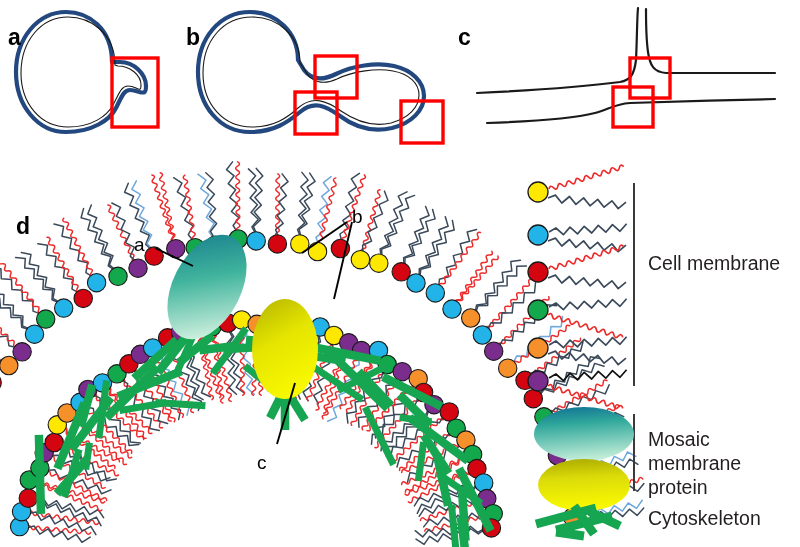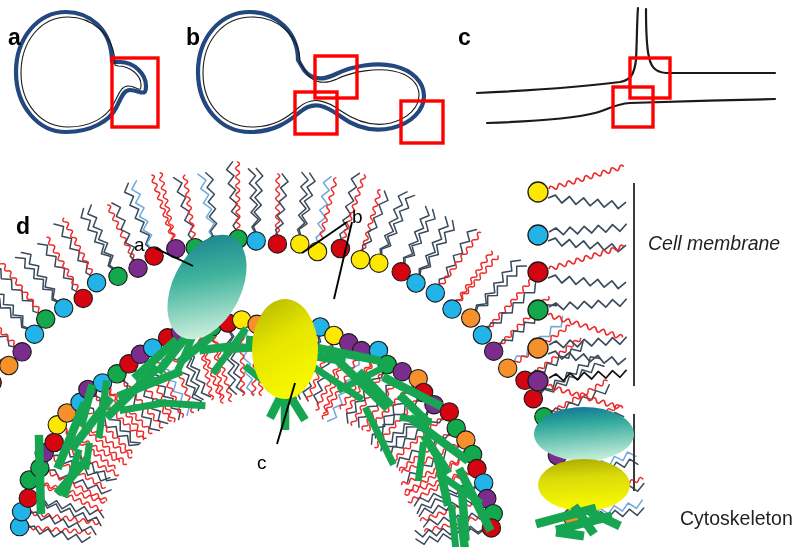--- a/index.html
+++ b/index.html
@@ -444,18 +444,22 @@
 
 <div class="panel-label" style="left:8px;top:26px;">a</div>
 <div class="panel-label" style="left:186px;top:26px;">b</div>
 <div class="panel-label" style="left:458px;top:26px;">c</div>
 <div class="panel-label" style="left:16px;top:215px;">d</div>
 
 <div class="lbl" style="left:134px;top:235px;">a</div>
 <div class="lbl" style="left:352px;top:207px;">b</div>
 <div class="lbl" style="left:257px;top:453px;">c</div>
 
-<div class="legend-text" style="left:648px;top:232px;font-style:italic;">
+<div class="legend-text" style="left:648px;top:252px;">
   <div>Cell membrane</div>
 </div>
-<div class="legend-text" style="left:680px;top:507px;">Cytoskeleton</div>
-
+<div class="legend-text" style="left:648px;top:428px;">
+  <div>Mosaic membrane</div>
+  <div>protein</div>
 </div>
+<div class="legend-text" style="left:648px;top:507px;">Cytoskeleton</div>
+
+</div>
 
 </body></html>

